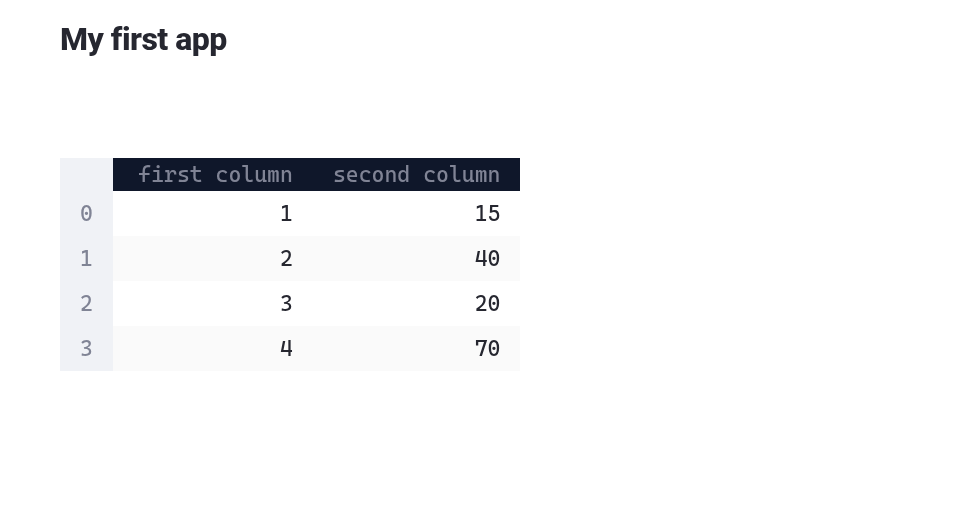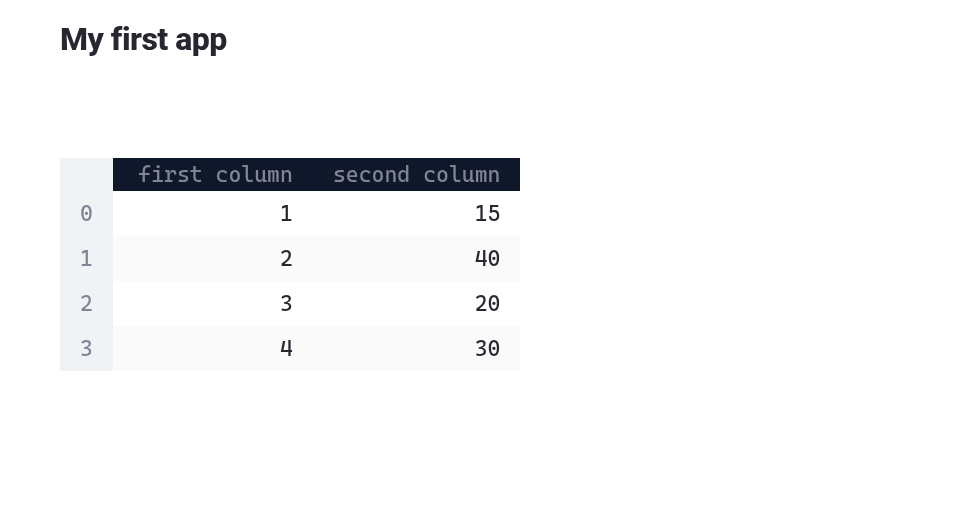--- a/index.html
+++ b/index.html
@@ -93,20 +93,20 @@
         <td>40</td>
       </tr>
       <tr>
         <th class="row-index">2</th>
         <td>3</td>
         <td>20</td>
       </tr>
       <tr>
         <th class="row-index">3</th>
         <td>4</td>
-        <td>30</td>
+        <td>70</td>
       </tr>
     </tbody>
   </table>
 </div>
 
 
 
 
 </body></html>

